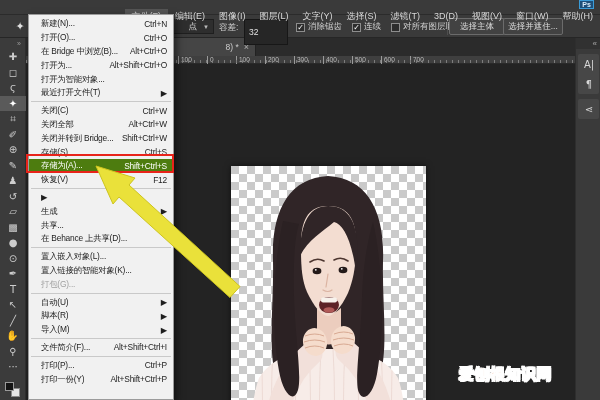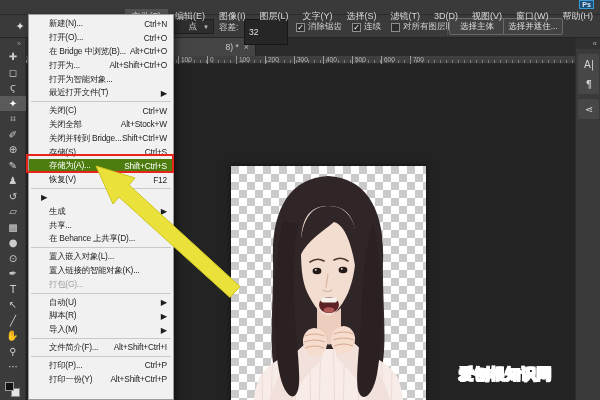--- a/index.html
+++ b/index.html
@@ -89,21 +89,21 @@
   .dock-cell { width:22px; height:20px; display:flex; align-items:center;
     justify-content:center; color:#d8d8d8; font-size:10px;
     font-family:"DejaVu Sans",sans-serif; }
 
   
   #file-menu { position:absolute; left:28px; top:14px; width:146px; height:386px;
     background:#f1f1f1; border:1px solid #9b9b9b; box-shadow:3px 3px 7px rgba(0,0,0,.5);
     padding-top:2px; z-index:50; overflow:hidden; }
   .fm-row { height:13.8px; display:flex; align-items:center;
     padding:0 6px 0 12px; color:#1e1e1e; font-size:8.4px; white-space:nowrap; letter-spacing:-0.2px; }
-  .fm-label { flex:1 1 auto; overflow:hidden;margin-left:8px; }
+  .fm-label { flex:1 1 auto; overflow:hidden; }
   .fm-right { flex:0 0 auto; text-align:right; }
   .fm-row.dis { color:#a0a0a0;align-items:center; }
   .fm-row.hl { background:#4d7c0f; color:#ffffff; }
   .fm-sep { height:1px; background:#c9c9c9; margin:1.5px 2px; }
 
   
   #red-box { position:absolute; left:26px; top:154px; width:148px; height:19px;
     border:2px solid #e8231a; z-index:65; }
   #arrow-svg { position:absolute; left:0; top:0; z-index:70; pointer-events:none; }
 
@@ -362,21 +362,21 @@
         <span class="fm-label">最近打开文件(T)</span>
         <span class="fm-right">▶</span>
       </div>
       <div class="fm-sep"></div>
       <div class="fm-row">
         <span class="fm-label">关闭(C)</span>
         <span class="fm-right">Ctrl+W</span>
       </div>
       <div class="fm-row">
         <span class="fm-label">关闭全部</span>
-        <span class="fm-right">Alt+Stock+W</span>
+        <span class="fm-right">Alt+Ctrl+W</span>
       </div>
       <div class="fm-row">
         <span class="fm-label">关闭并转到 Bridge...</span>
         <span class="fm-right">Shift+Ctrl+W</span>
       </div>
       <div class="fm-row">
         <span class="fm-label">存储(S)</span>
         <span class="fm-right">Ctrl+S</span>
       </div>
       <div class="fm-row hl">

